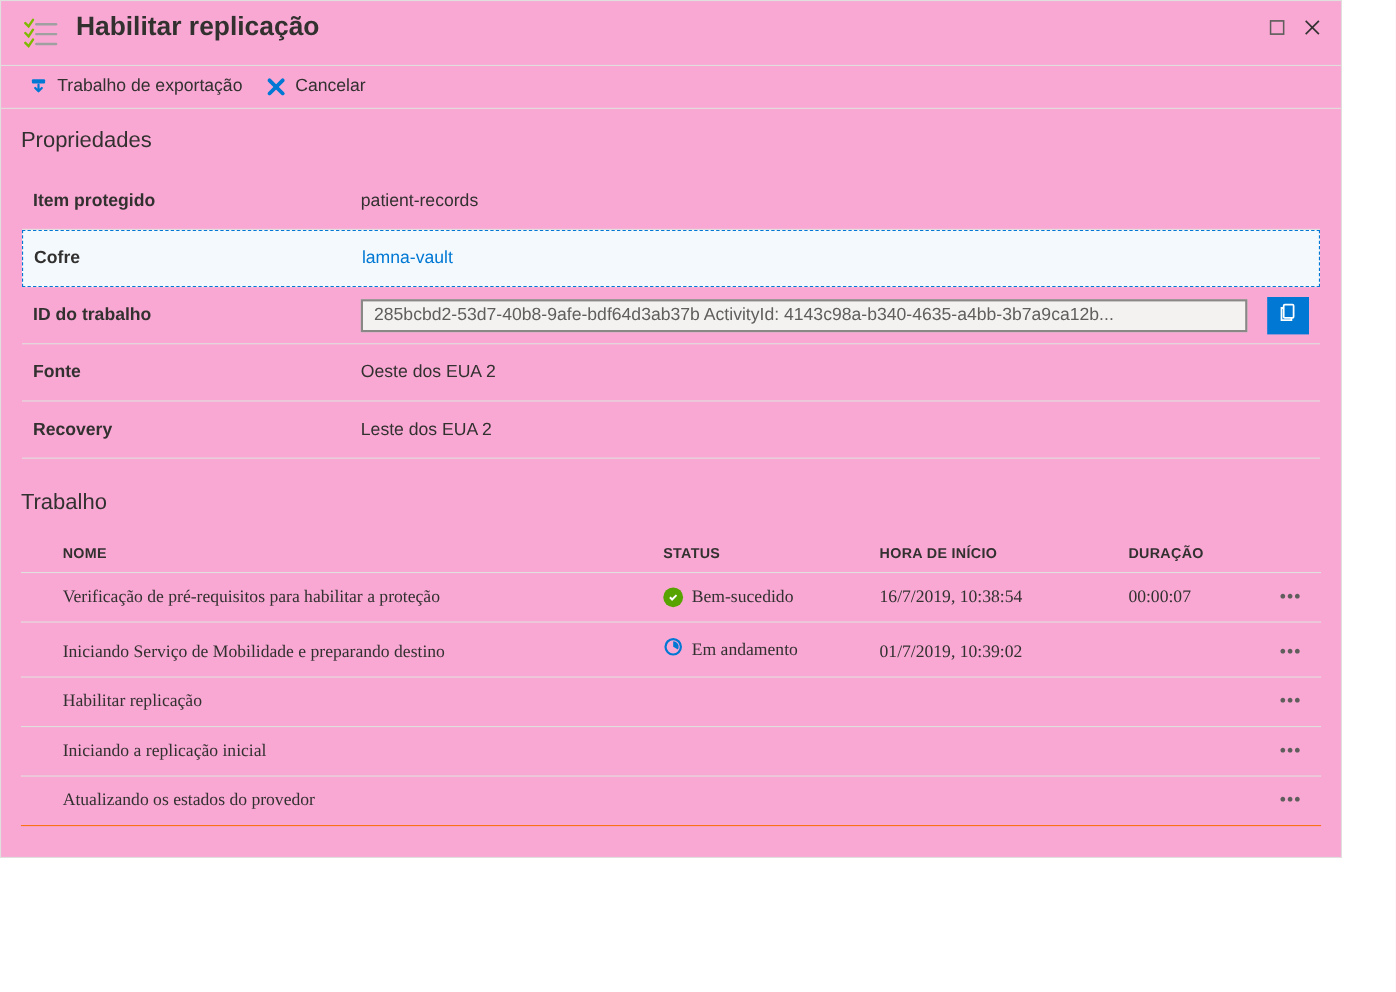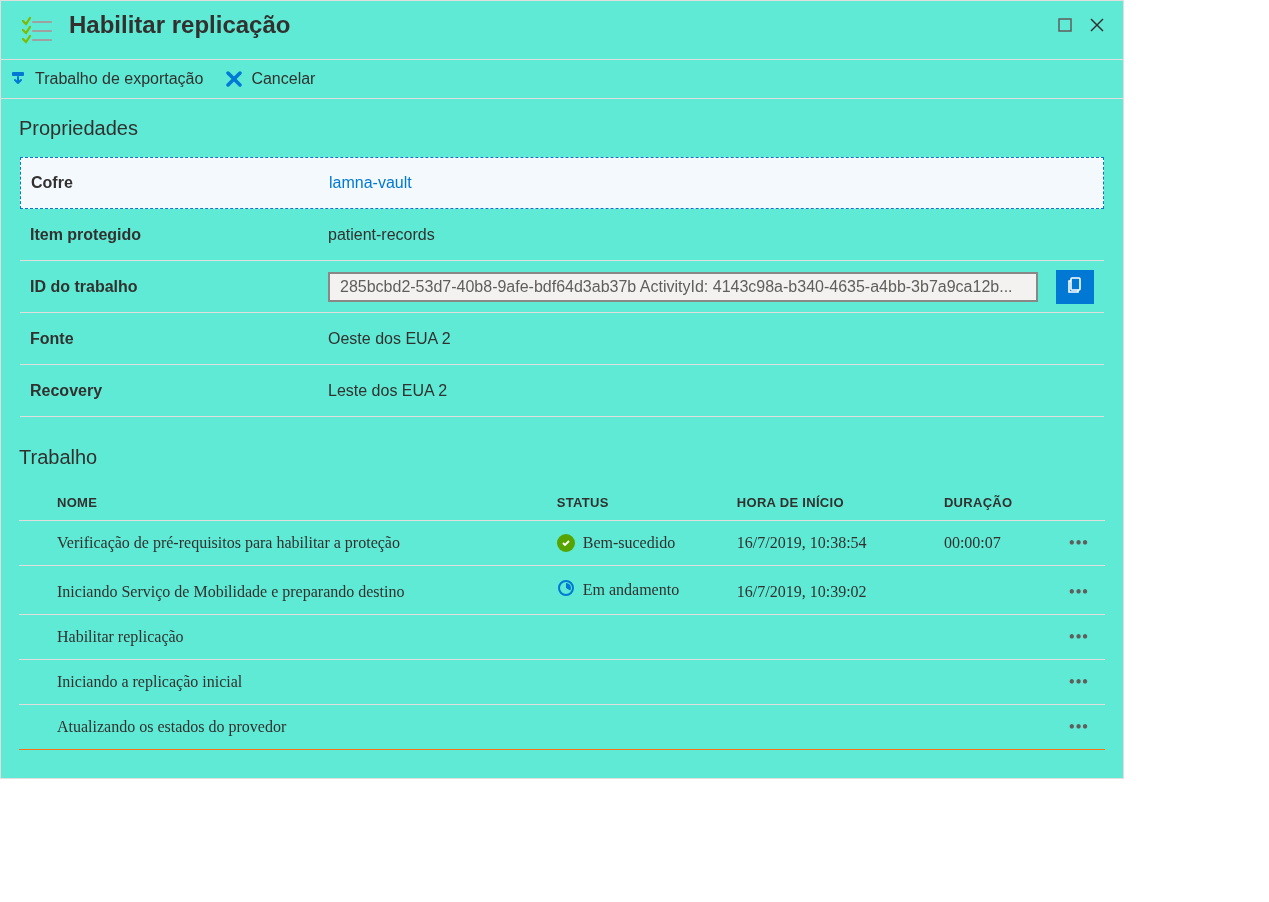--- a/index.html
+++ b/index.html
@@ -3,40 +3,40 @@
   <meta charset="utf-8">
   <style>
     * { box-sizing: border-box; margin: 0; padding: 0; }
     body {
       font-family: 'Segoe UI', Tahoma, sans-serif;
       font-size: 14px;
       color: #323130;
       background: #fff;
     }
     .panel {
-      width: 1124px;
+      width: 1220px;
       border: 1px solid #e1dfdd;
-      background: #5eead4;
+      background: #f9a8d4;
     }
     .header {
       display: flex;
       align-items: flex-start;
       padding: 10px 16px 8px 16px;
       border-bottom: 1px solid #e1dfdd;
     }
     .header-icon { width: 40px; height: 40px; flex-shrink: 0; margin-right: 12px; display:flex; align-items:center; justify-content:center;}
     .header-titles { flex: 1; }
     .header-title { font-size: 24px; font-weight: 600; color: #323130; line-height: 1.2; }
     .header-subtitle { font-size: 14px; color: #605e5c; margin-top: 0px; }
     .header-controls { display: flex; gap: 12px; margin-left: auto; padding-top:4px;}
     .header-ctl { width: 20px; height: 20px; display:flex; align-items:center; justify-content:center; cursor:pointer; color:#605e5c;}
     .toolbar {
       display: flex;
       gap: 22px;
-      padding: 10px 8px;
+      padding: 10px 25px;
       border-bottom: 1px solid #e1dfdd;
       align-items: center;
     }
     .tool-item { display: flex; align-items: center; gap: 8px; cursor: pointer; }
     .tool-icon { width: 18px; height: 18px; color:#0078d4; display:flex; align-items:center; justify-content:center;}
     .tool-label { font-size: 16px; color: #323130; }
     .content { padding: 18px 18px 28px 18px; }
     .section-title { font-size: 20px; font-weight: 400; margin-bottom: 16px; }
     .prop-table { width: 100%; border: 1px dashed transparent; }
     .prop-row { display: flex; align-items: center; border-bottom: 1px solid #e1dfdd; min-height: 52px; padding: 0 10px;}
@@ -136,27 +136,27 @@
       </span>
       <span class="tool-label">Cancelar</span>
     </div>
   </div>
 
   <div class="content">
 
     <div class="section-title">Propriedades</div>
 
     <div class="prop-table">
+      <div class="prop-row">
+        <div class="prop-label">Item protegido</div>
+        <div class="prop-value">patient-records</div>
+      </div>
       <div class="prop-row selected">
         <div class="prop-label">Cofre</div>
         <div class="prop-value link">lamna-vault</div>
-      </div>
-      <div class="prop-row">
-        <div class="prop-label">Item protegido</div>
-        <div class="prop-value">patient-records</div>
       </div>
       <div class="prop-row">
         <div class="prop-label">ID do trabalho</div>
         <div class="prop-value">
           <div class="job-id-field">285bcbd2-53d7-40b8-9afe-bdf64d3ab37b ActivityId: 4143c98a-b340-4635-a4bb-3b7a9ca12b...</div>
           <div class="copy-btn">
             <span>
               <svg width="18" height="18" viewBox="0 0 18 18" fill="none" stroke="#fff" stroke-width="1.6">
                   <rect x="5" y="2" width="9" height="12" rx="1"></rect>
                   <path d="M5 5 h-2 v11 h9 v-2"></path>
@@ -204,21 +204,21 @@
 
         <div class="job-row">
           <div class="col-name">Iniciando Serviço de Mobilidade e preparando destino</div>
           <div class="col-status status-cell">
             <span class="status-progress"><svg width="18" height="18" viewBox="0 0 18 18">
                   <circle cx="9" cy="9" r="7" fill="none" stroke="#0078d4" stroke-width="2"></circle>
                   <path d="M9 9 L9 4 A5 5 0 0 1 13.3 11.5 Z" fill="#0078d4"></path>
                 </svg></span>
             <span>Em andamento</span>
           </div>
-          <div class="col-start">16/7/2019, 10:39:02</div>
+          <div class="col-start">01/7/2019, 10:39:02</div>
           <div class="col-dur"></div>
           <div class="col-more more-icon">•••</div>
         </div>
 
         <div class="job-row">
           <div class="col-name">Habilitar replicação</div>
           <div class="col-status"></div>
           <div class="col-start"></div>
           <div class="col-dur"></div>
           <div class="col-more more-icon">•••</div>

